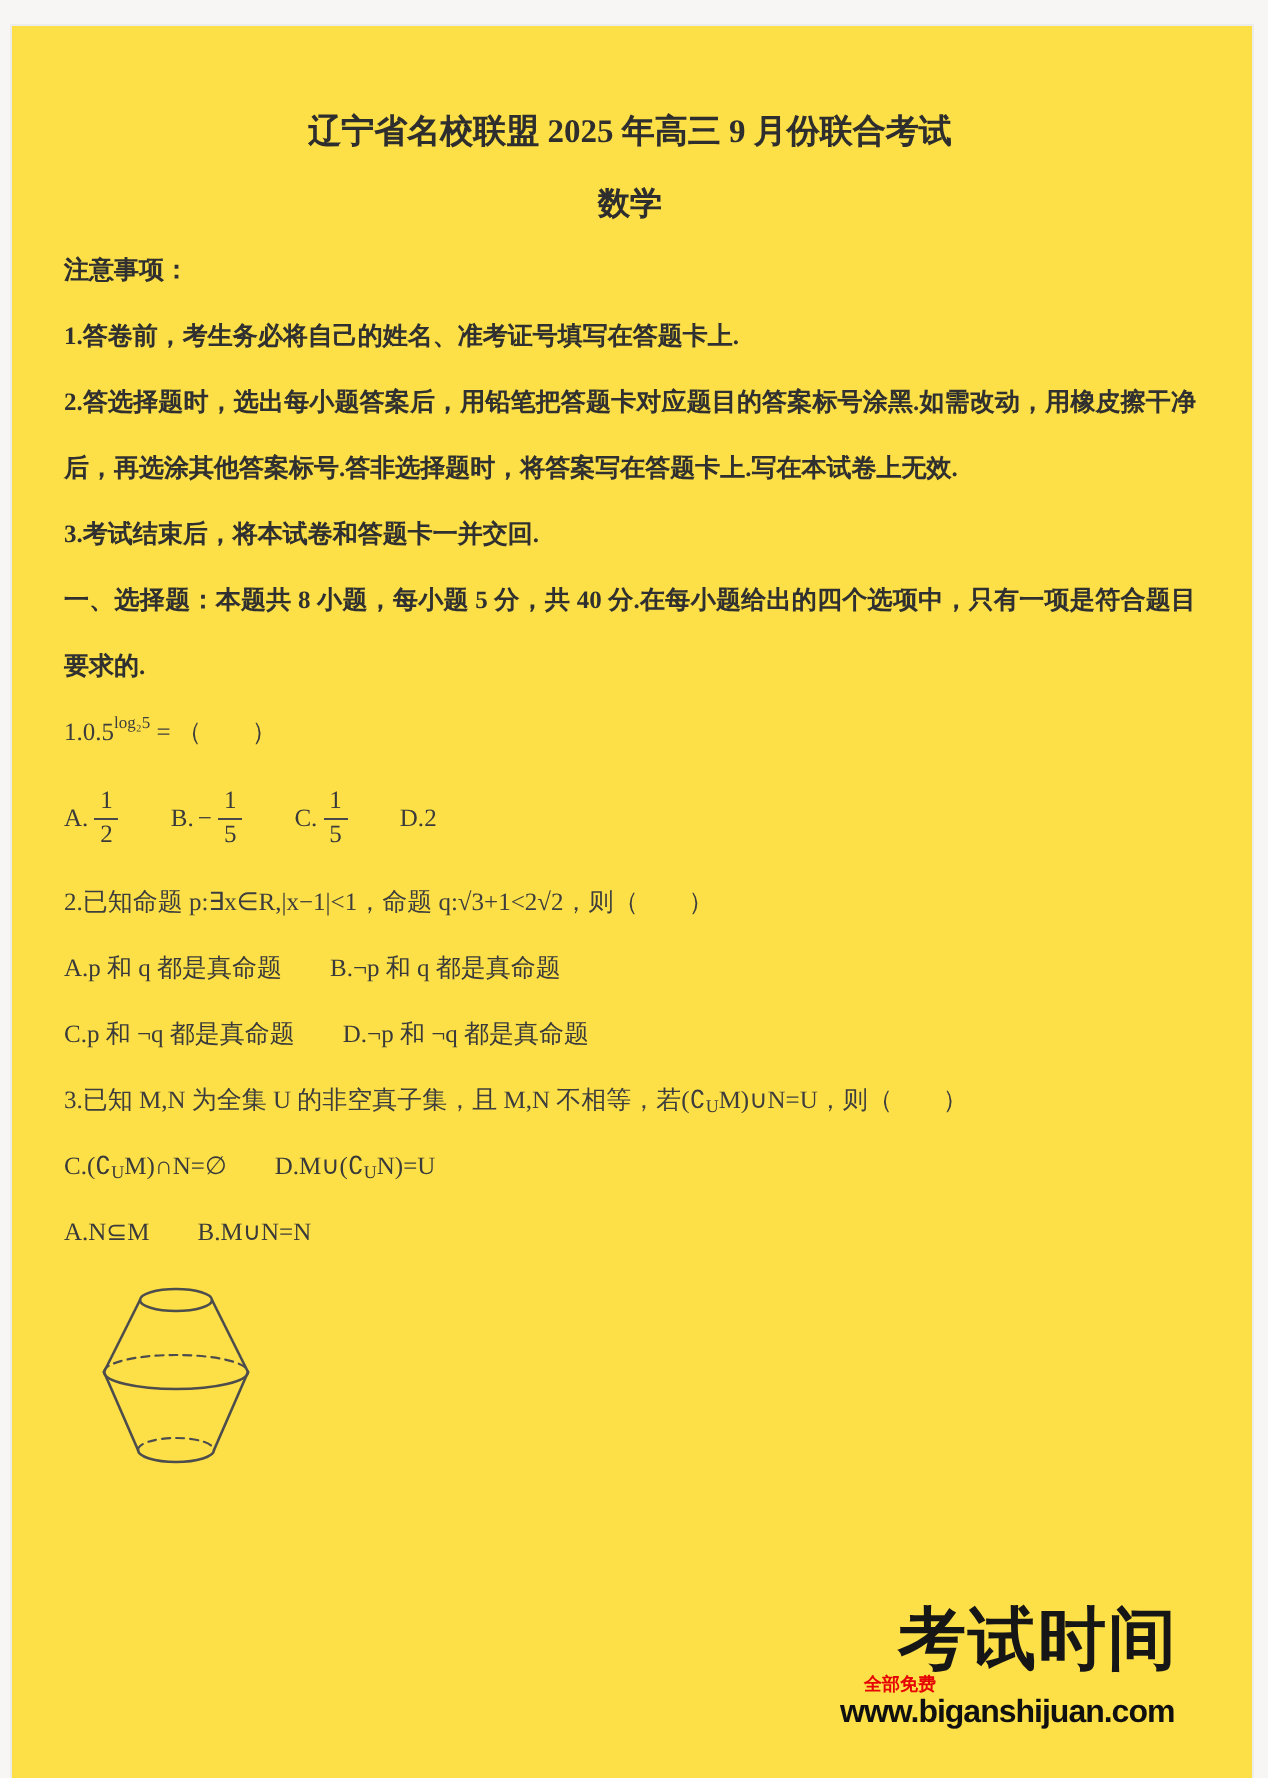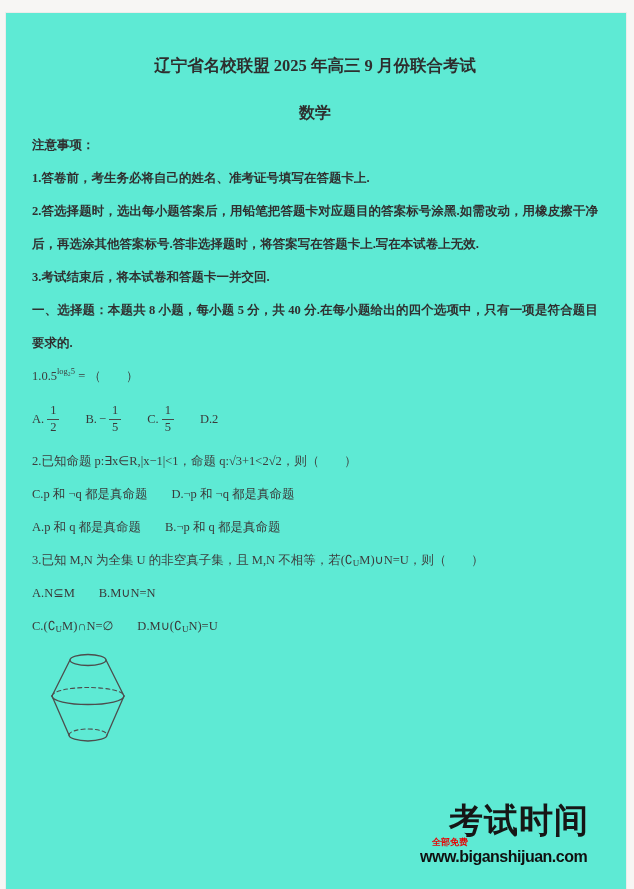--- a/index.html
+++ b/index.html
@@ -6,35 +6,35 @@
   html,body { width:634px; height:889px; }
   body {
     background:#f7f6f4;
     font-family:"Liberation Serif", serif;
     color:#3a3a3a;
     overflow:hidden;
     position:relative;
   }
   .page {
     position:absolute; left:5px; top:12px; right:7px; bottom:0;
-    background:#5eead4;
+    background:#fde047;
     border:1px solid #ececea;
     border-bottom:none;
     overflow:hidden;
   }
   .content { padding:0 28px 0 26px; }
 
   .title-block { text-align:center; }
   .exam-title {
     margin-top:44px;
     font-size:16.5px; font-weight:bold; color:#2e2e2e;
     line-height:18px;
   }
   .subject-title {
-    margin-top:29px;
+    margin-top:19px;
     font-size:16px; font-weight:bold; color:#2e2e2e;
     line-height:18px;
   }
   .exam-info {
     margin-top:21px;
     font-size:13px; font-weight:bold; color:#333;
     line-height:14px;
   }
 
   .flow { margin-top:7px; }
@@ -129,26 +129,26 @@
               <span class="den">5</span>
             </span>
           </span>
         <span class="opt">
             <span>D.</span>
             <span>2</span>
           </span>
       </div>
 
       <p class="stem">2.已知命题 p:∃x∈R,|x−1|&lt;1，命题 q:√3+1&lt;2√2，则（　　）</p>
+      <p class="opt-row"><span class="opt">A.p 和 q 都是真命题</span><span class="opt">B.¬p 和 q 都是真命题</span></p>
       <p class="opt-row"><span class="opt">C.p 和 ¬q 都是真命题</span><span class="opt">D.¬p 和 ¬q 都是真命题</span></p>
-      <p class="opt-row"><span class="opt">A.p 和 q 都是真命题</span><span class="opt">B.¬p 和 q 都是真命题</span></p>
 
       <p class="stem"><span>3.已知 M,N 为全集 U 的非空真子集，且 M,N 不相等，若(∁</span><sub>U</sub><span>M)∪N=U，则（　　）</span></p>
+      <p class="opt-row"><span class="opt"><span>C.(∁</span><sub>U</sub><span>M)∩N=∅</span></span><span class="opt"><span>D.M∪(∁</span><sub>U</sub><span>N)=U</span></span></p>
       <p class="opt-row"><span class="opt">A.N⊆M</span><span class="opt">B.M∪N=N</span></p>
-      <p class="opt-row"><span class="opt"><span>C.(∁</span><sub>U</sub><span>M)∩N=∅</span></span><span class="opt"><span>D.M∪(∁</span><sub>U</sub><span>N)=U</span></span></p>
 
 
       <div class="figure-wrap">
         <svg width="112" height="102" viewBox="0 0 112 102">
           <g fill="none" stroke="#4d4d4d" stroke-width="1.3" stroke-linecap="round">
 
             <ellipse cx="48" cy="11" rx="18" ry="5.5"></ellipse>
 
             <line x1="30" y1="11" x2="12" y2="47"></line>
             <line x1="66" y1="11" x2="84" y2="47"></line>

